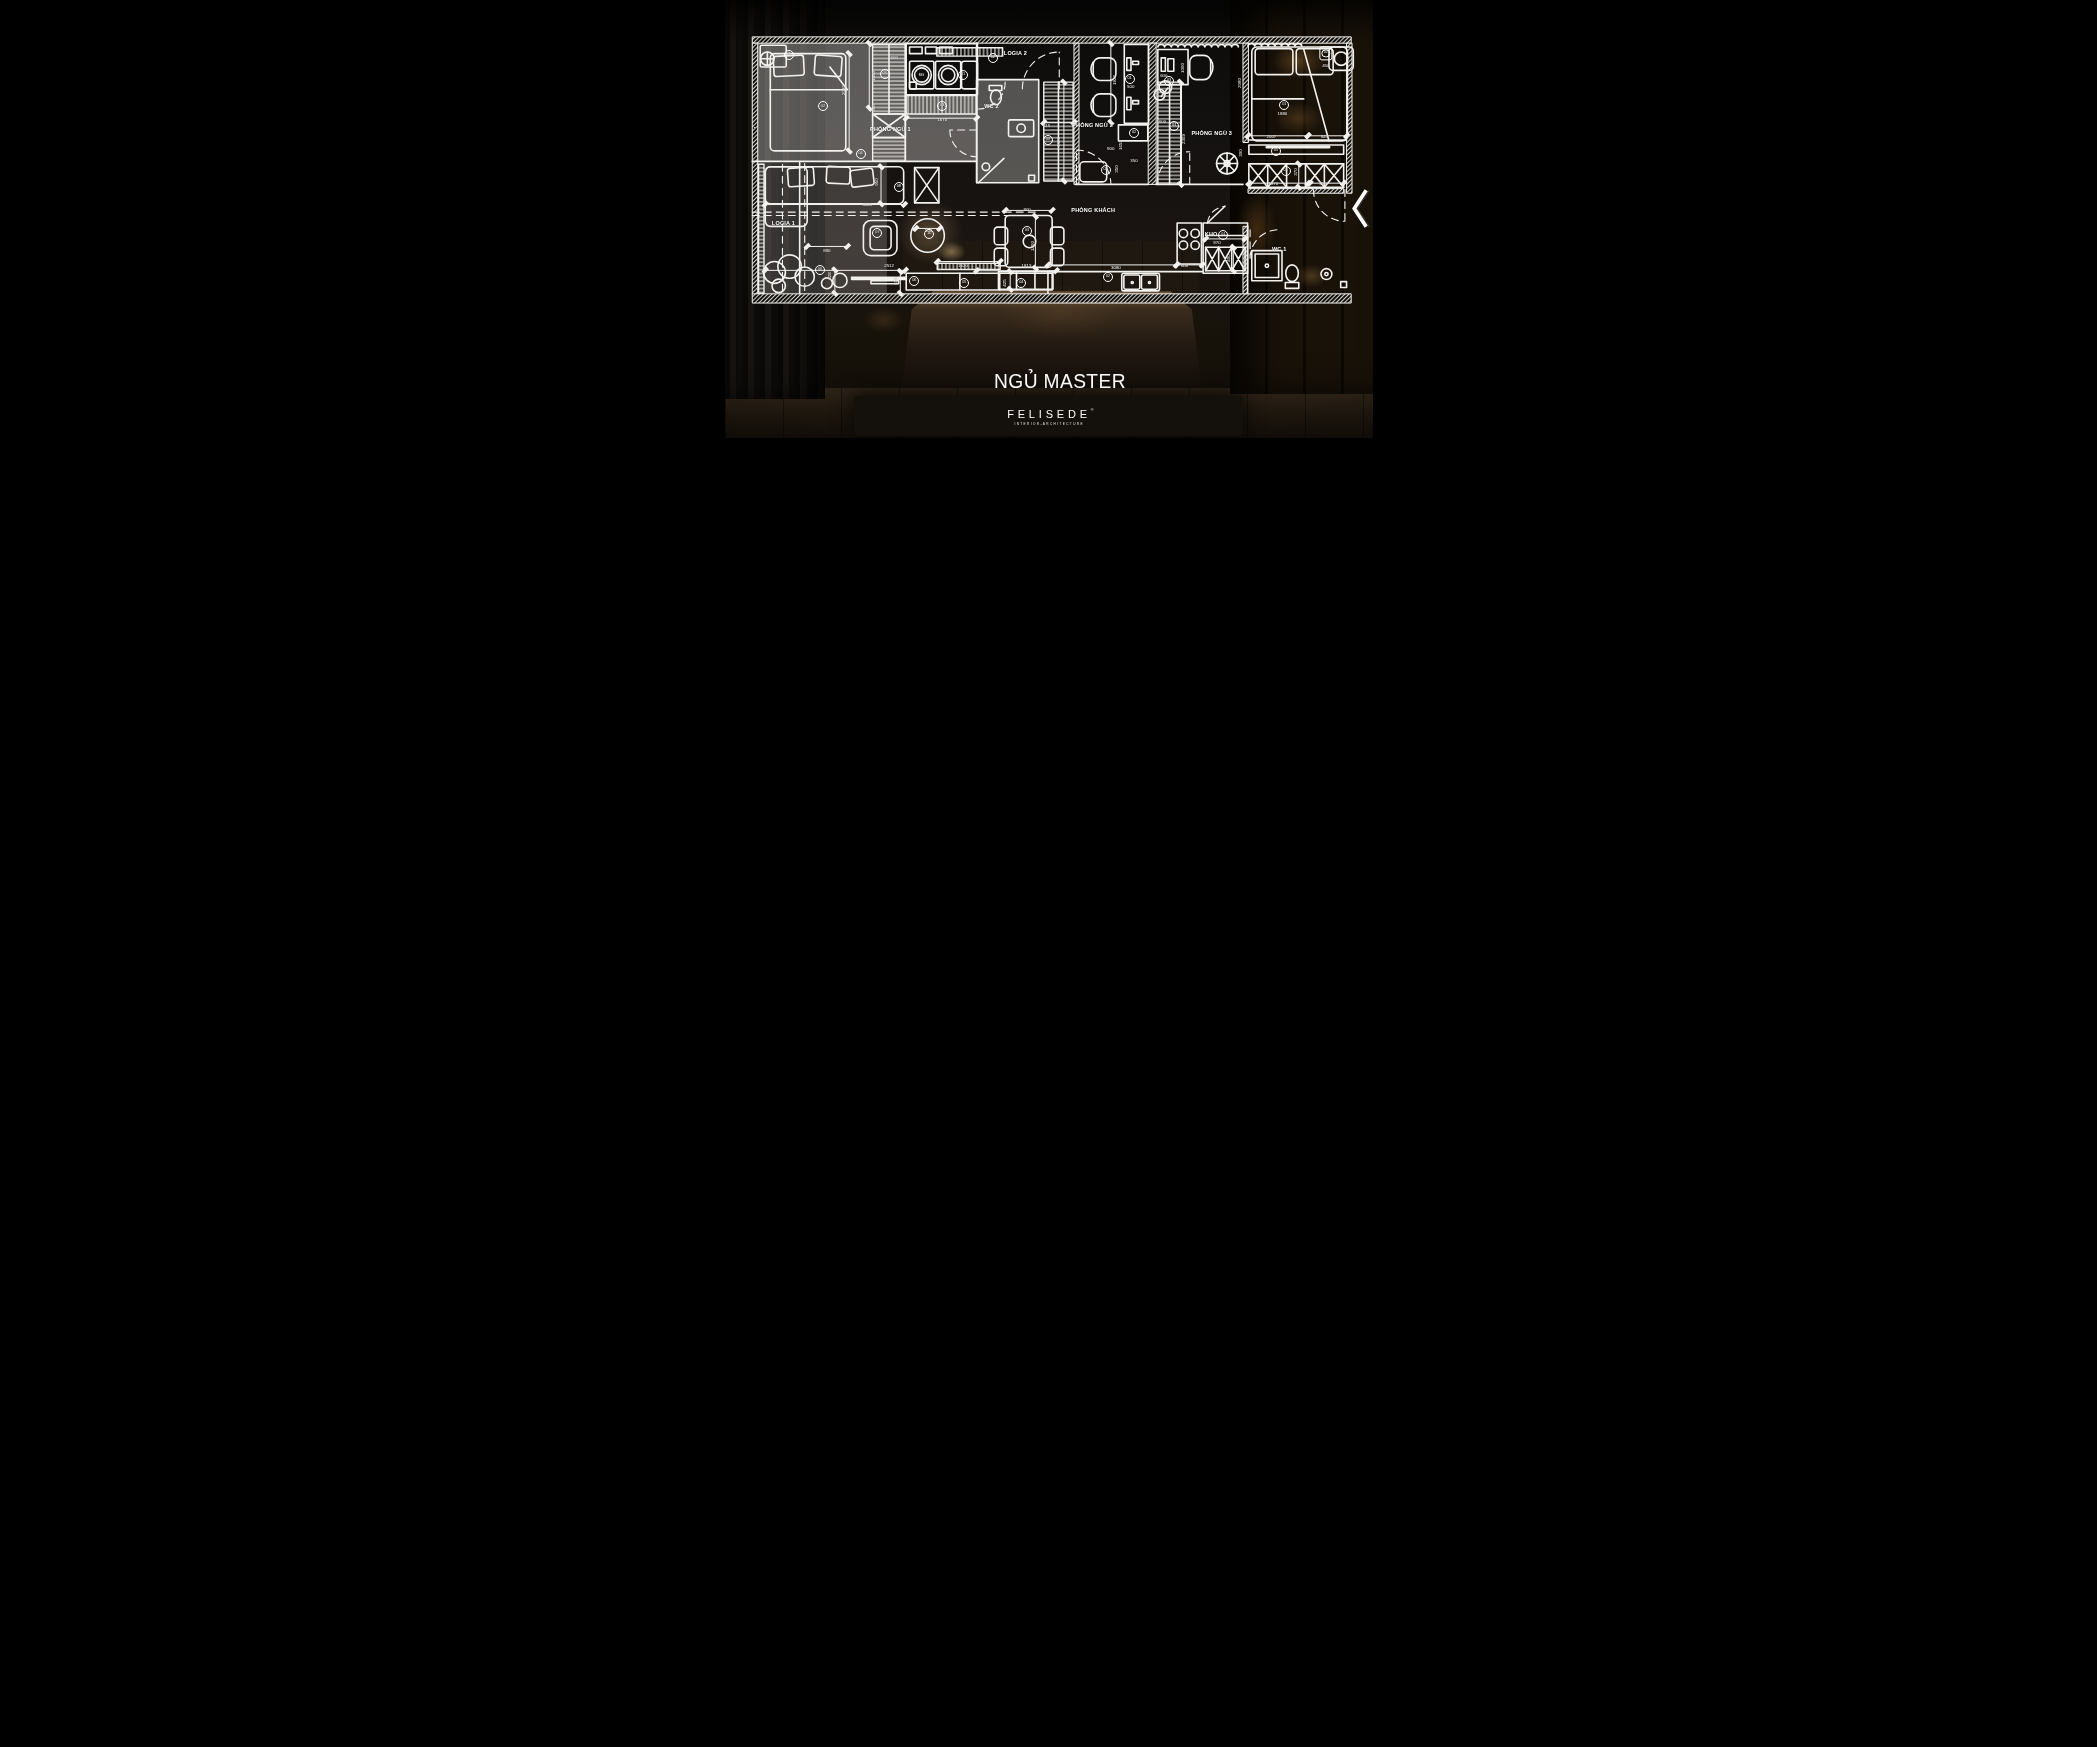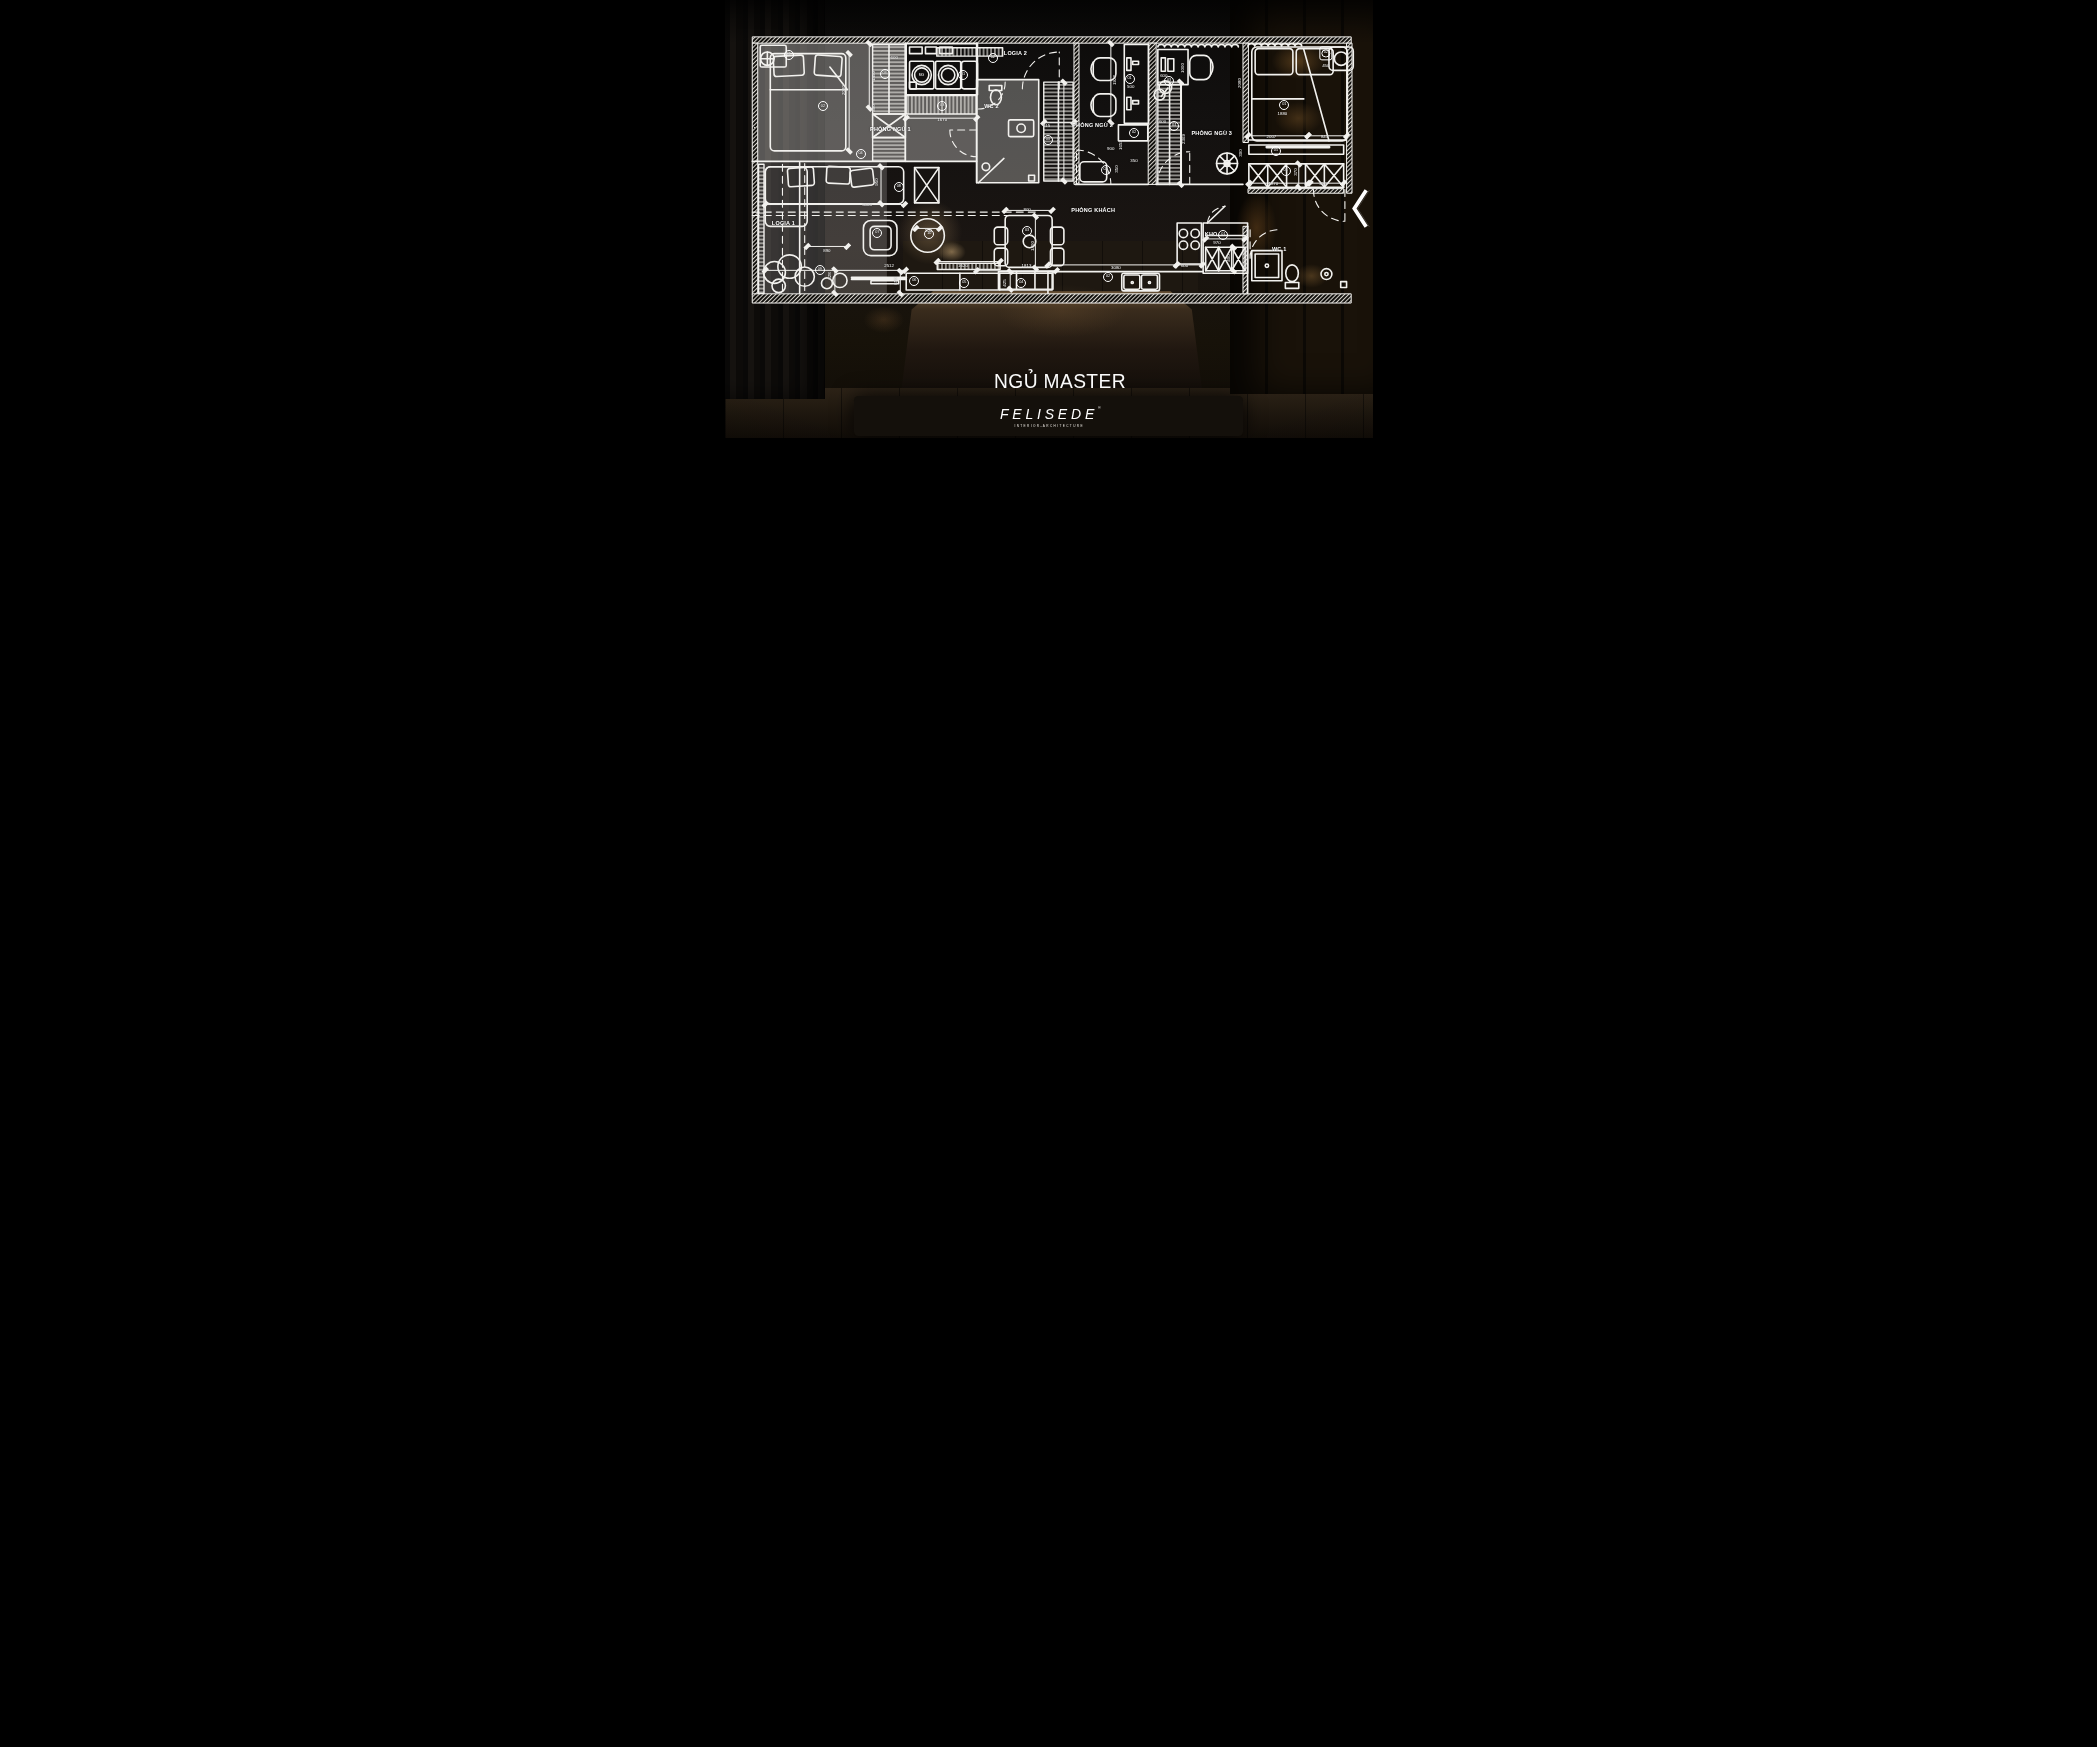--- a/index.html
+++ b/index.html
@@ -61,21 +61,21 @@
      border:0.5px solid #fff;border-radius:50%;display:flex;align-items:center;
      justify-content:center;color:#fff;font-size:3.8px;line-height:1;
      text-shadow:0 0 0.8px rgba(0,0,0,.7);}
   .marker.sq{width:11.3px;height:11.3px;border-radius:2.5px;}
   .marker.sq:after{content:"";position:absolute;inset:1.3px;border:0.4px solid #fff;border-radius:50%;}
   .small-text{position:absolute;transform:translate(-50%,-50%);color:#fff;font-size:3.4px;}
   
   .main-title{position:absolute;left:51.8%;top:86.9%;transform:translate(-50%,-50%) scaleX(.96);
      color:#fafafa;font-size:20px;font-weight:400;letter-spacing:0.4px;white-space:nowrap;}
   .brand{position:absolute;left:50%;top:95.2%;transform:translate(-50%,-50%);text-align:center;color:#fff;}
-  .brand-name{font-size:14px;letter-spacing:3.8px;padding-left:3.8px;font-weight:400;font-style:italic;}
+  .brand-name{font-size:11px;letter-spacing:3.8px;padding-left:3.8px;font-weight:400;}
   .brand-reg{font-size:3.8px;vertical-align:top;}
   .brand-tagline{margin-top:2.1px;font-size:3.1px;letter-spacing:1.4px;color:#e9e5df;padding-left:1.3px;}
   
   .back-arrow{position:absolute;right:1.7px;top:43.2%;width:20px;height:39px;cursor:pointer;}
 </style>
 </head>
 <body>
 
 <div class="stage">
 

